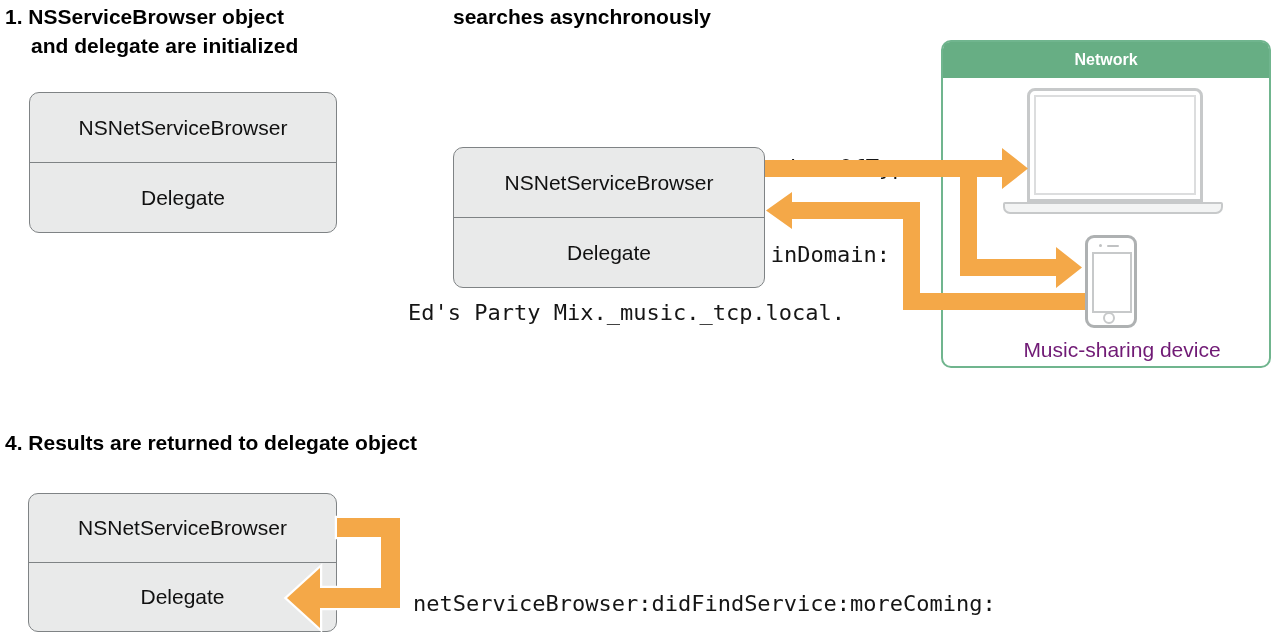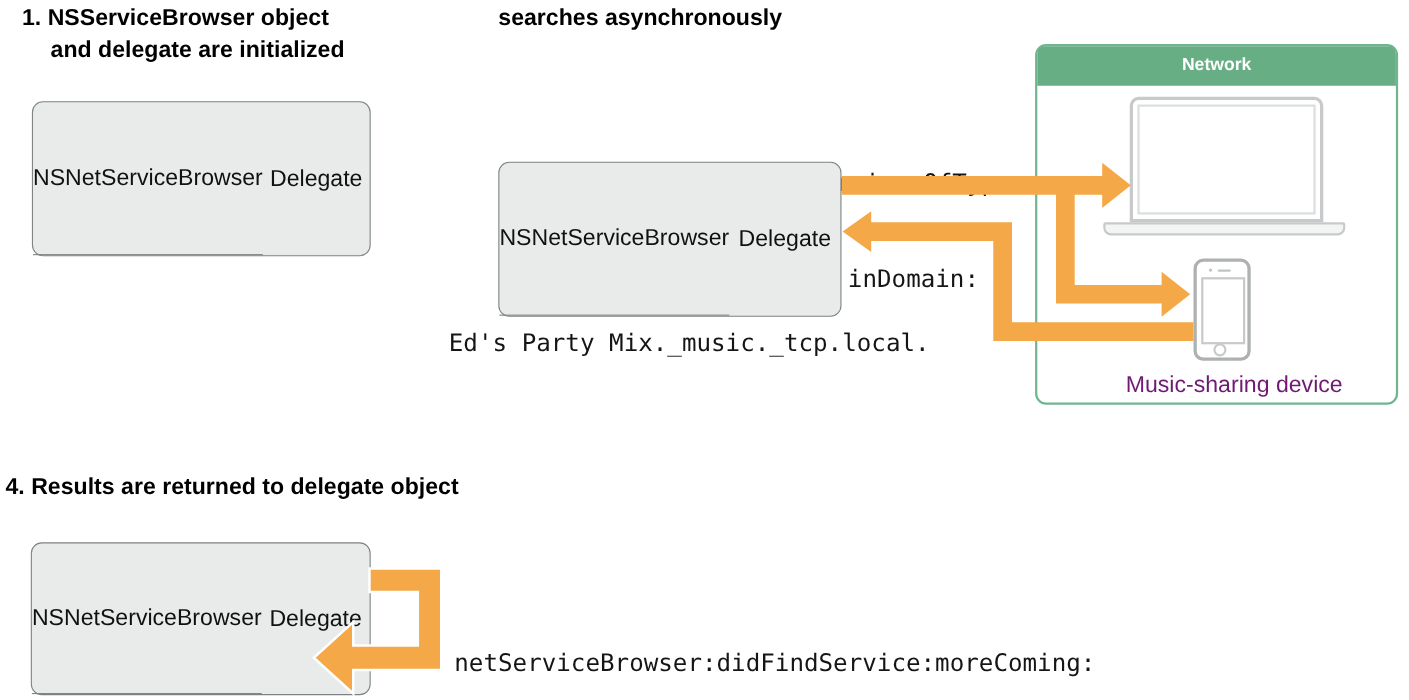--- a/index.html
+++ b/index.html
@@ -5,21 +5,21 @@
   html,body{margin:0;padding:0;background:#ffffff;}
   #canvas{
     position:relative;width:1281px;height:636px;background:#ffffff;overflow:hidden;
     font-family:"Liberation Sans",sans-serif;color:#000;
   }
   .abs{position:absolute;}
   .step-heading{font-size:21px;font-weight:bold;line-height:29px;white-space:nowrap;}
   .hang{padding-left:26px;}
   .objbox{
     background:#E9EAEA;border:1.5px solid #7F8385;border-radius:10px;
-    display:flex;flex-direction:row;box-sizing:border-box;
+    display:flex;flex-direction:column;box-sizing:border-box;
   }
   .objbox .row{
     flex:1;display:flex;align-items:center;justify-content:center;
     font-size:21px;color:#111;
   }
   .objbox .row.top{border-bottom:1.5px solid #7F8385;}
   .mono{font-family:"DejaVu Sans Mono",monospace;font-size:22px;color:#151515;white-space:pre;text-align:center;}
   .call-block{text-align:right;line-height:29px;}
   .call-block .line2{padding-right:42px;}
   .methods{line-height:35px;}
@@ -66,21 +66,21 @@
   
   .overlay{position:absolute;left:0;top:0;pointer-events:none;}
   .orange{fill:#F4A848;}
   .outlined{stroke:#ffffff;stroke-width:4.5;paint-order:stroke;stroke-linejoin:miter;}
 </style>
 </head>
 <body>
 
 <div id="canvas">
 
-  <div class="abs step-heading" style="left:20px;top:2px;">
+  <div class="abs step-heading" style="left:5px;top:2px;">
     <div>1. NSServiceBrowser object</div>
     <div class="hang">and delegate are initialized</div>
   </div>
 
   <div class="abs objbox" style="left:29px;top:92px;width:308px;height:141px;">
     <div class="row top">NSNetServiceBrowser</div>
     <div class="row">Delegate</div>
   </div>
 
   <div class="abs step-heading" style="left:423px;top:2px;">

